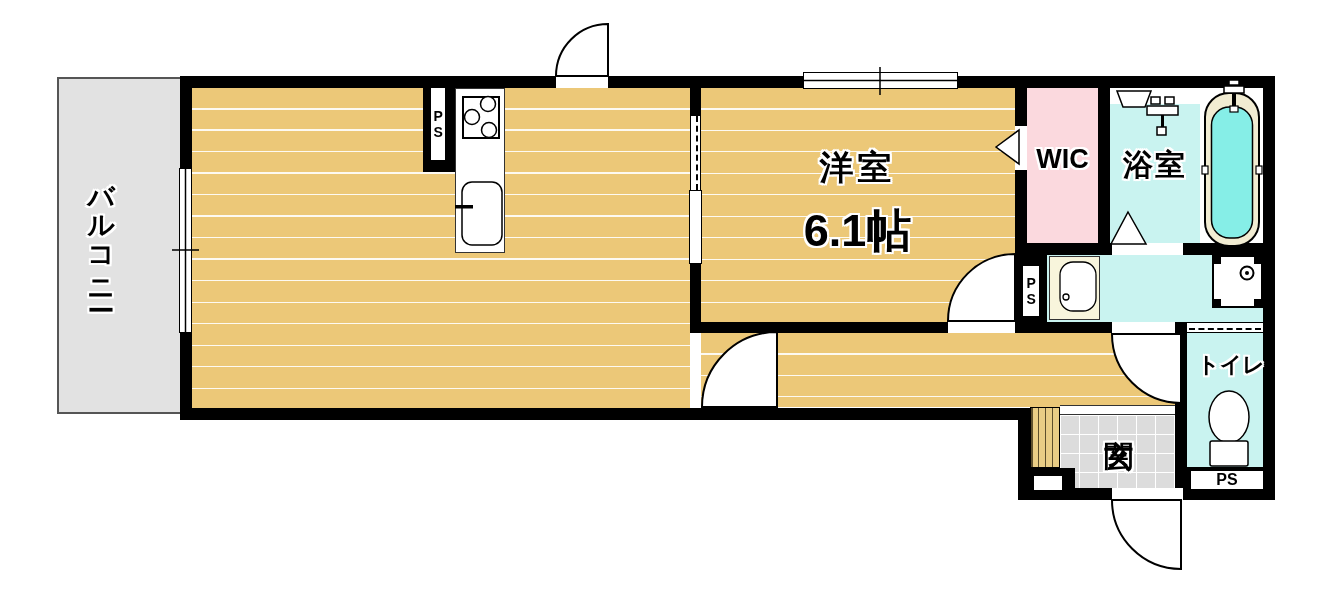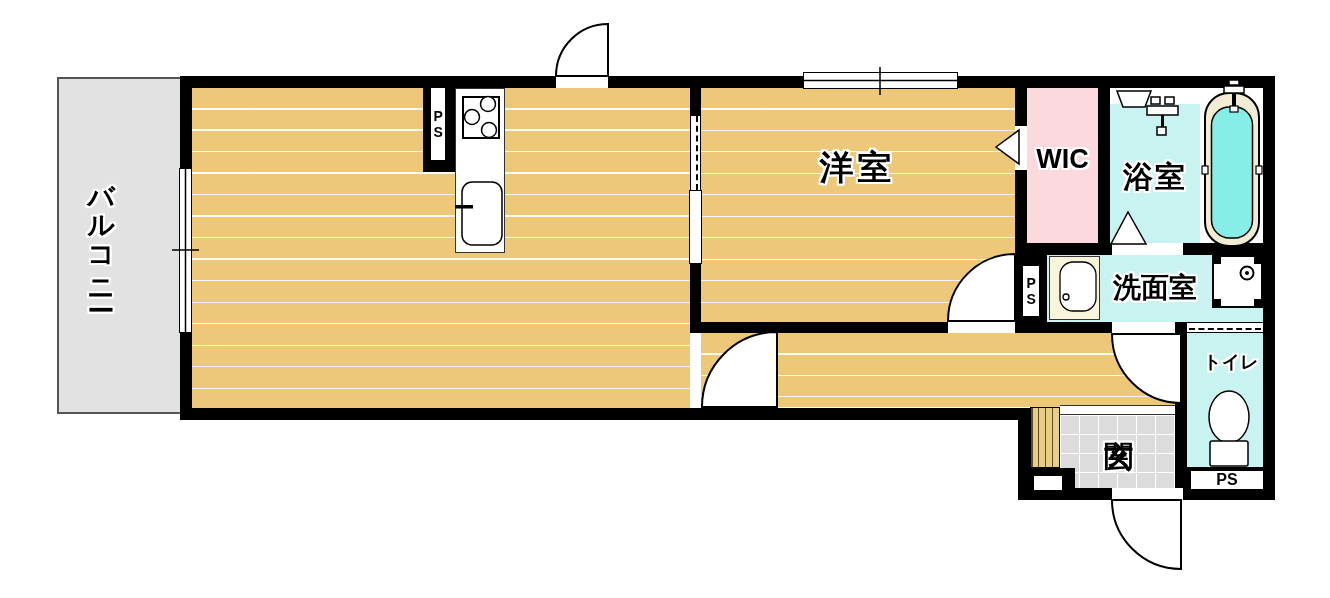--- a/index.html
+++ b/index.html
@@ -179,18 +179,18 @@
     <g stroke="#000" stroke-width="1.5">
       <line x1="804" y1="80.5" x2="957" y2="80.5"></line>
       <line x1="880" y1="67" x2="880" y2="95"></line>
       <line x1="185.5" y1="169" x2="185.5" y2="332"></line>
       <line x1="172" y1="250" x2="199" y2="250"></line>
     </g>
   </svg>
 
   <div class="abs lbl vert" style="left:85px;top:165px;font-size:27px;letter-spacing:2px;">バルコニー</div>
   <div class="abs lbl ctr" style="left:765px;top:148px;width:185px;font-size:34px;letter-spacing:4px;">洋室</div>
+  <div class="abs lbl ctr" style="left:765px;top:205px;width:185px;font-size:45px;">6.1帖</div>
   <div class="abs lbl ctr" style="left:1027px;top:144px;width:71px;font-size:27px;">WIC</div>
-  <div class="abs lbl ctr" style="left:1108px;top:160px;width:94px;font-size:30px;letter-spacing:2px;">浴室</div>
-  <div class="abs lbl ctr" style="left:1090px;top:272px;width:130px;font-size:28px;">洗面室</div>
-  <div class="abs lbl ctr" style="left:1188px;top:352px;width:86px;font-size:18px;">トイレ</div>
+  <div class="abs lbl ctr" style="left:1108px;top:148px;width:94px;font-size:30px;letter-spacing:2px;">浴室</div>
+  <div class="abs lbl ctr" style="left:1188px;top:352px;width:86px;font-size:22px;">トイレ</div>
   <div class="abs lbl vert" style="left:1102px;top:416px;font-size:29px;letter-spacing:3px;">玄関</div>
 </div>
 
 </body></html>

